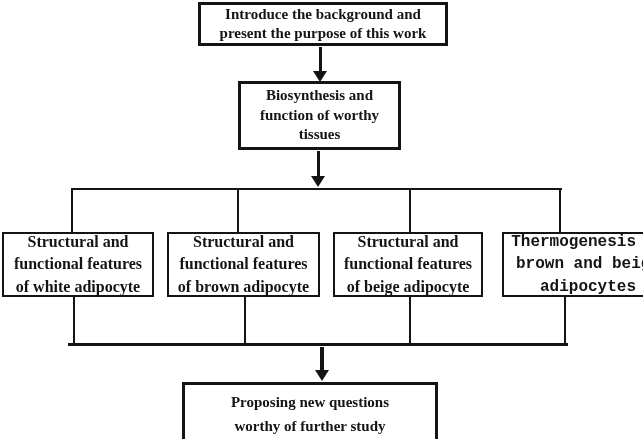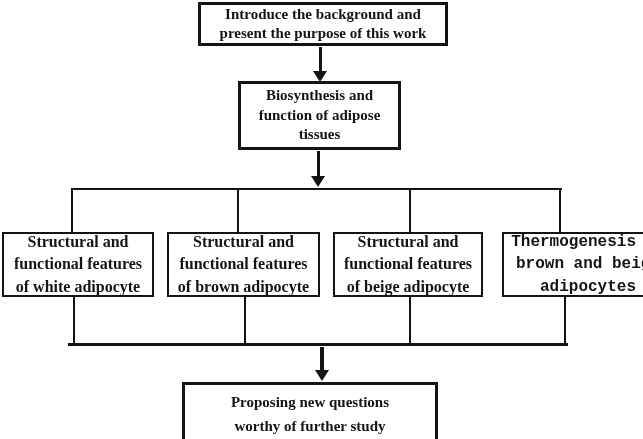--- a/index.html
+++ b/index.html
@@ -103,21 +103,21 @@
 
 <div class="canvas">
 
   <div class="node node-intro">Introduce the background and
 present the purpose of this work</div>
 
   <div class="shaft a1s"></div>
   <div class="head a1h"></div>
 
   <div class="node node-bio">Biosynthesis and
-function of adipose
+function of worthy
 tissues</div>
 
   <div class="shaft a2s"></div>
   <div class="head a2h"></div>
 
   <div class="hline branch-h"></div>
   <div class="vline bd1"></div>
   <div class="vline bd2"></div>
   <div class="vline bd3"></div>
   <div class="vline bd4"></div>

